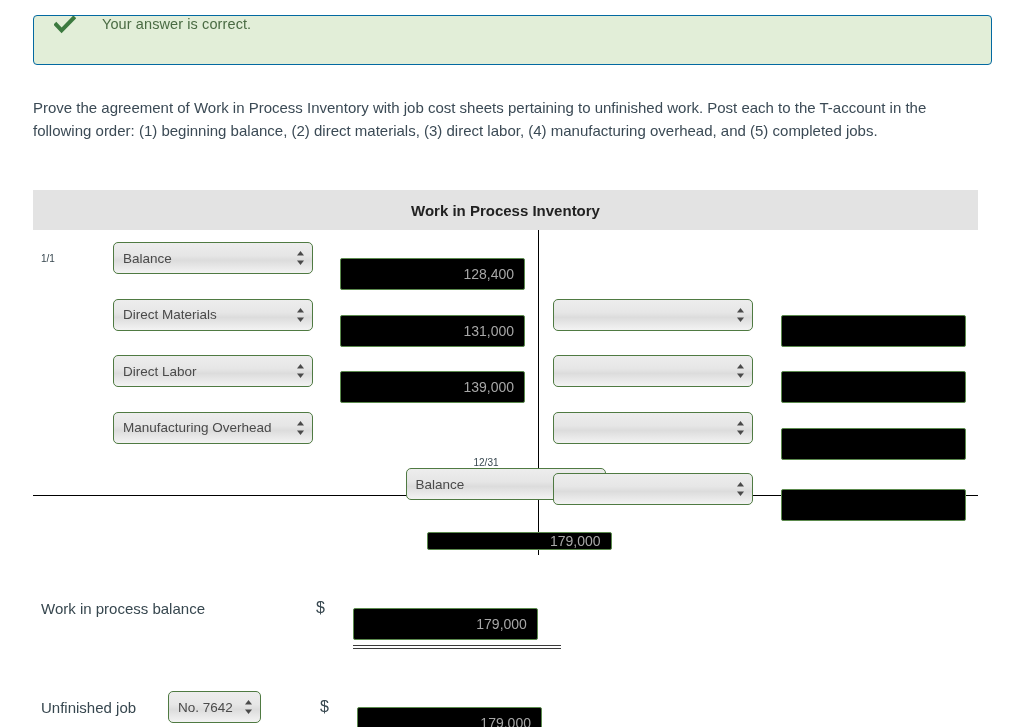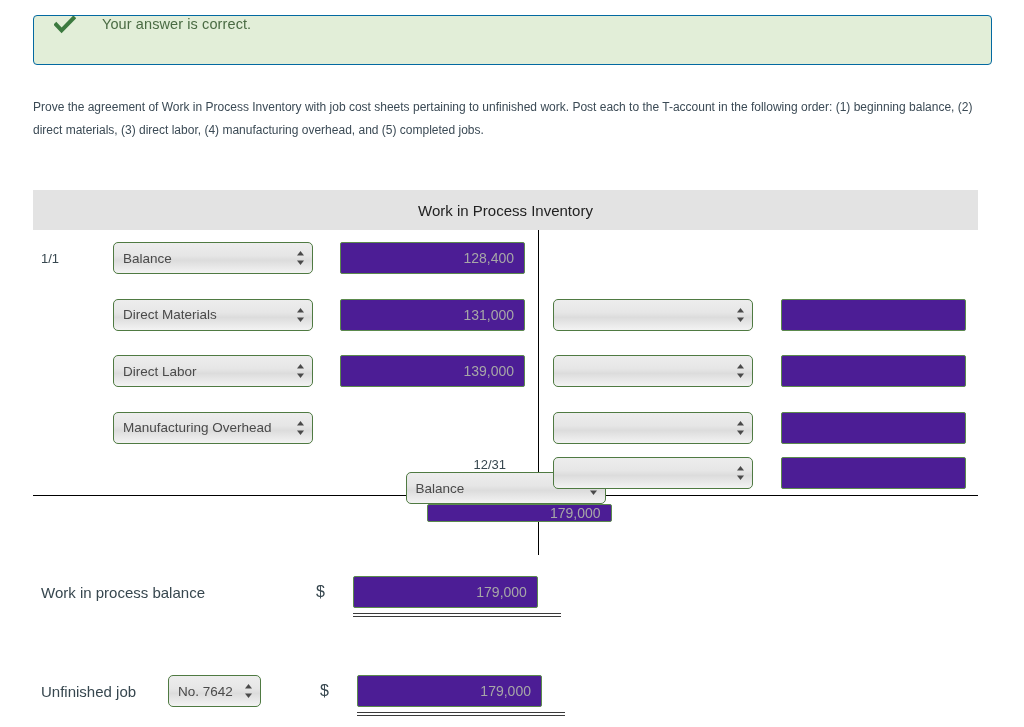--- a/index.html
+++ b/index.html
@@ -36,40 +36,40 @@
     color: #4a6b43;
     margin-left: 14px;
     letter-spacing: .1px;
   }
 
   
   .instructions {
     position: absolute;
     left: 33px; top: 96px;
     width: 955px;
-    font-size: 12px;
+    font-size: 15px;
     line-height: 23px;
     color: #3b4a55;
   }
 
   
   .taccount {
     position: absolute;
     left: 33px; top: 190px;
     width: 945px;
   }
   .t-header {
     width: 945px;
     height: 40px;
     background: #e3e3e3;
     display: flex;
     align-items: center;
     justify-content: center;
     font-size: 15px;
-    font-weight: normal;
+    font-weight: bold;
     color: #222;
   }
 
   .t-body { position: relative; width: 945px; }
 
   
   .t-vline {
     position: absolute;
     left: 505px;
     top: 0;
@@ -88,21 +88,21 @@
   .t-row {
     position: relative;
     height: 56.5px;
     display: flex;
     align-items: center;
   }
   .t-row.last { margin-top: 1px; height: 58px; flex-direction: column; }
 
   .datecell {
     width: 80px;
-    font-size: 13px;
+    font-size: 10px;
     color: #37474f;
     padding-left: 8px;
   }
 
   
   select.acct,
   .fakeselect {
     -webkit-appearance: none;
     appearance: none;
     height: 32px;
@@ -124,27 +124,28 @@
     transform: translateY(-50%);
     pointer-events: none;
     display: block;
     line-height: 0;
   }
 
   input.amt {
     height: 32px;
     border: 1px solid #5b8a4d;
     border-radius: 2px;
-    background: #4c1d95;
+    background: #000000;
     font-family: "Liberation Sans", sans-serif;
     font-size: 14px;
     color: #a7a7a7;
     text-align: right;
     padding: 0 10px;
     outline: none;
+    margin-top: 32px;
   }
   input.amt::placeholder { color: #a7a7a7; opacity: 1; }
 
   
   .sel-left  { width: 200px; }
   .amt-left  { width: 185px; margin-left: 27px; }
   
   .right-grp { position: absolute; left: 520px; display: flex; align-items: center; }
   .sel-right { width: 200px; }
   .amt-right { width: 185px; margin-left: 28px; }

